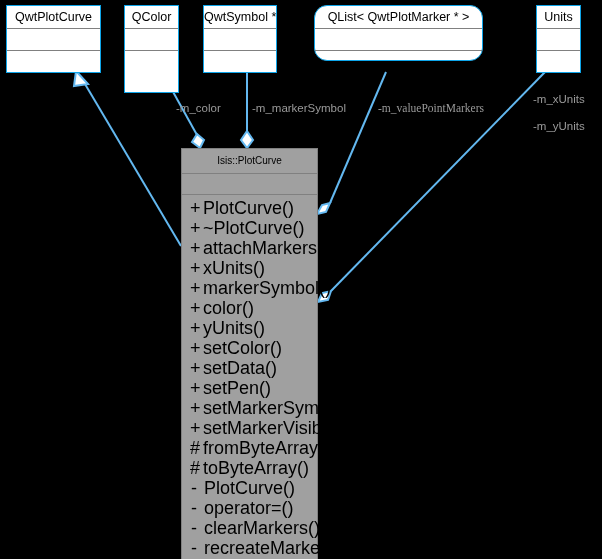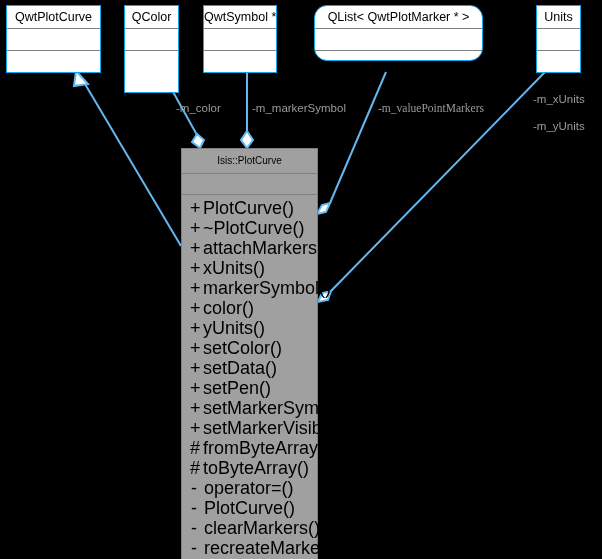--- a/index.html
+++ b/index.html
@@ -179,22 +179,22 @@
         <div class="member"><span class="vis">+</span><span>markerSymbol()</span></div>
         <div class="member"><span class="vis">+</span><span>color()</span></div>
         <div class="member"><span class="vis">+</span><span>yUnits()</span></div>
         <div class="member"><span class="vis">+</span><span>setColor()</span></div>
         <div class="member"><span class="vis">+</span><span>setData()</span></div>
         <div class="member"><span class="vis">+</span><span>setPen()</span></div>
         <div class="member"><span class="vis">+</span><span>setMarkerSymbol()</span></div>
         <div class="member"><span class="vis">+</span><span>setMarkerVisible()</span></div>
         <div class="member"><span class="vis">#</span><span>fromByteArray()</span></div>
         <div class="member"><span class="vis">#</span><span>toByteArray()</span></div>
+        <div class="member priv"><span class="vis">-</span><span>PlotCurve()</span></div>
         <div class="member priv"><span class="vis">-</span><span>operator=()</span></div>
-        <div class="member priv"><span class="vis">-</span><span>PlotCurve()</span></div>
         <div class="member priv"><span class="vis">-</span><span>clearMarkers()</span></div>
         <div class="member priv"><span class="vis">-</span><span>recreateMarkers()</span></div>
       </div>
   </div>
 
   <div class="edge-label" style="left:176px; top:102px;">-m_color</div>
   <div class="edge-label" style="left:252px; top:102px;">-m_markerSymbol</div>
   <div class="edge-label" style="left:378px; top:102px;font-family:Liberation Serif, serif;">-m_valuePointMarkers</div>
   <div class="edge-label" style="left:533px; top:93px;">-m_xUnits</div>
   <div class="edge-label" style="left:533px; top:120px;">-m_yUnits</div>

